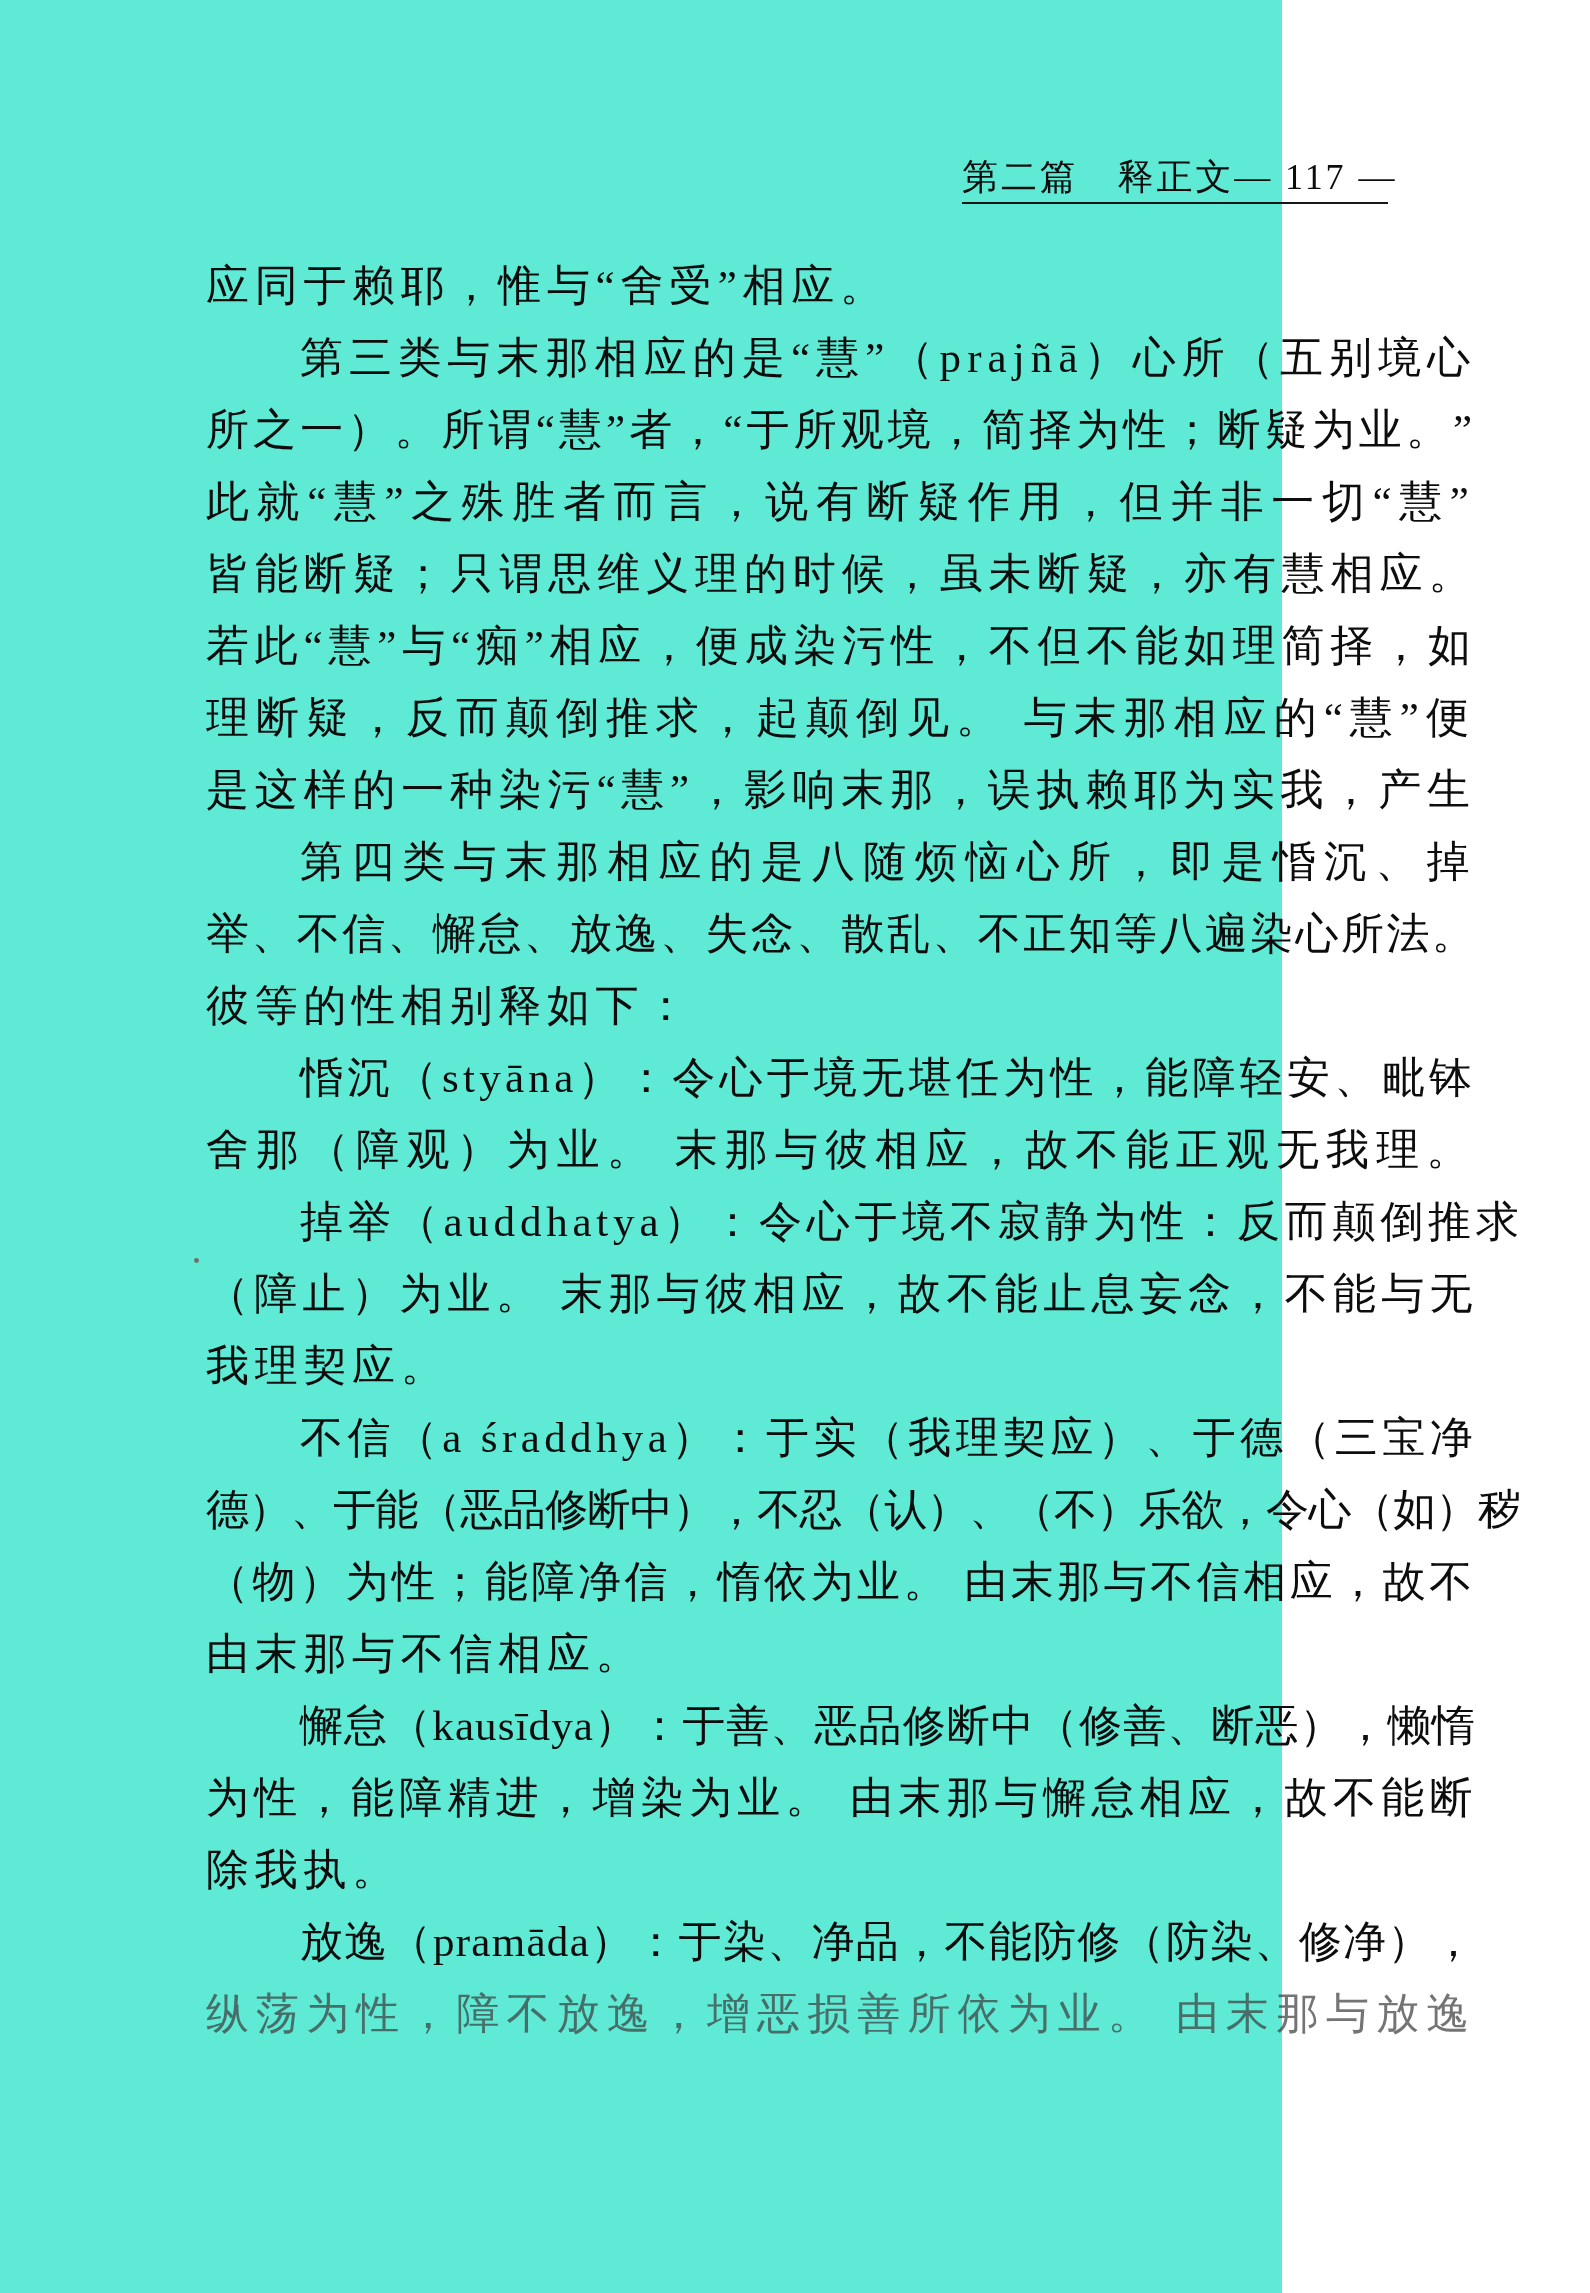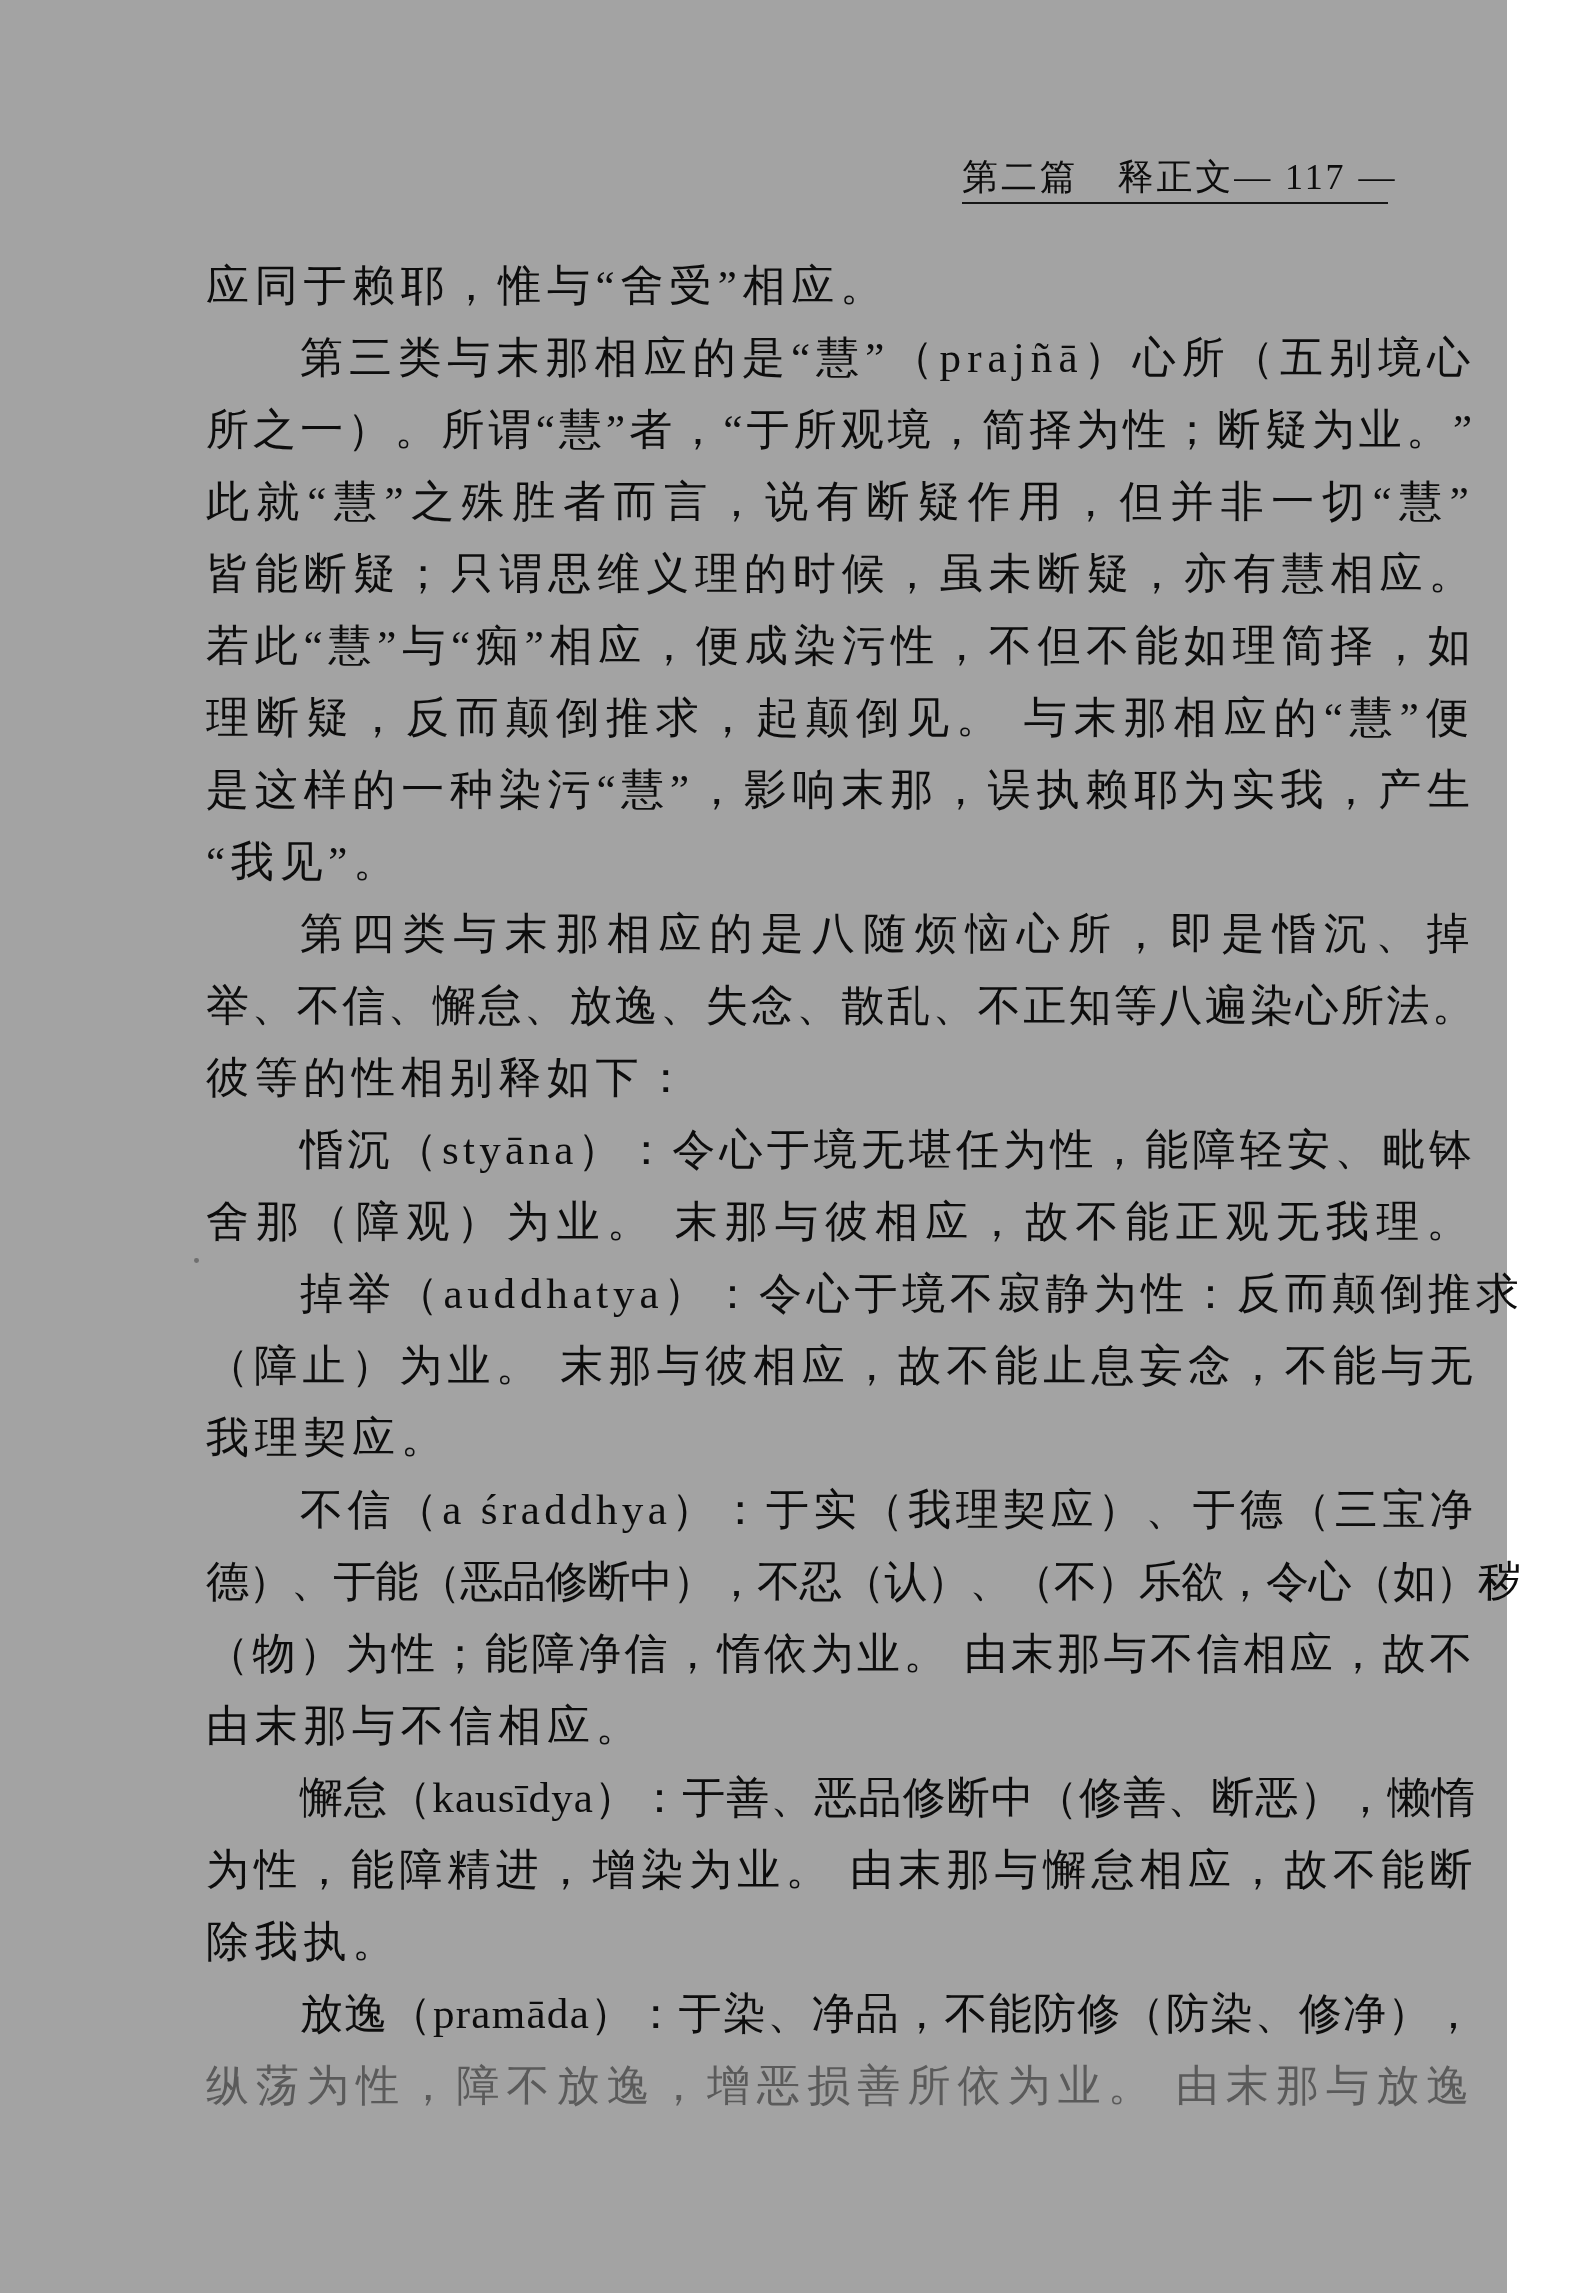--- a/index.html
+++ b/index.html
@@ -6,23 +6,23 @@
     margin: 0;
     padding: 0;
     background: #ffffff;
     width: 1591px;
     height: 2293px;
     overflow: hidden;
     font-family: "Liberation Serif", "DejaVu Serif", serif;
   }
   .page {
     position: relative;
-    width: 1507px;
+    width: 1282px;
     height: 2293px;
-    background: #a3a3a3;
+    background: #5eead4;
     color: #0d0d0d;
   }
   .header {
     position: absolute;
     top: 143px;
     left: 962px;
     width: 426px;
     height: 55px;
     box-sizing: content-box;
     border-bottom: 2.9px solid #161616;
@@ -75,21 +75,20 @@
 
   <div class="body-text">
       <div class="line"><span class="line-text">应同于赖耶，惟与“舍受”相应。</span></div>
       <div class="line justify" style="padding-left: 94px;"><span class="line-text" style="letter-spacing: 6.1px;">第三类与末那相应的是“慧”（prajñā）心所（五别境心</span></div>
       <div class="line justify"><span class="line-text" style="letter-spacing: 4.1px;">所之一）。所谓“慧”者，“于所观境，简择为性；断疑为业。”</span></div>
       <div class="line justify"><span class="line-text" style="letter-spacing: 7.6px;">此就“慧”之殊胜者而言，说有断疑作用，但并非一切“慧”</span></div>
       <div class="line justify"><span class="line-text" style="letter-spacing: 5.9px;">皆能断疑；只谓思维义理的时候，虽未断疑，亦有慧相应。</span></div>
       <div class="line justify"><span class="line-text" style="letter-spacing: 5.8px;">若此“慧”与“痴”相应，便成染污性，不但不能如理简择，如</span></div>
       <div class="line justify"><span class="line-text" style="letter-spacing: 7px;">理断疑，反而颠倒推求，起颠倒见。 与末那相应的“慧”便</span></div>
       <div class="line justify"><span class="line-text" style="letter-spacing: 5.8px;">是这样的一种染污“慧”，影响末那，误执赖耶为实我，产生</span></div>
-      <div class="line"><span class="line-text">“我见”。</span></div>
       <div class="line justify" style="padding-left: 94px;"><span class="line-text" style="letter-spacing: 8.2px;">第四类与末那相应的是八随烦恼心所，即是惛沉、掉</span></div>
       <div class="line justify"><span class="line-text" style="letter-spacing: 2.4px;">举、不信、懈怠、放逸、失念、散乱、不正知等八遍染心所法。</span></div>
       <div class="line"><span class="line-text">彼等的性相别释如下：</span></div>
       <div class="line justify" style="padding-left: 94px;"><span class="line-text" style="letter-spacing: 4.3px;">惛沉（styāna）：令心于境无堪任为性，能障轻安、毗钵</span></div>
       <div class="line justify"><span class="line-text" style="letter-spacing: 7.1px;">舍那（障观）为业。 末那与彼相应，故不能正观无我理。</span></div>
       <div class="line justify" style="padding-left: 94px;"><span class="line-text" style="letter-spacing: 4.8px;">掉举（auddhatya）：令心于境不寂静为性：反而颠倒推求</span></div>
       <div class="line justify"><span class="line-text" style="letter-spacing: 5.3px;">（障止）为业。 末那与彼相应，故不能止息妄念，不能与无</span></div>
       <div class="line"><span class="line-text">我理契应。</span></div>
       <div class="line justify" style="padding-left: 94px;"><span class="line-text" style="letter-spacing: 4.4px;">不信（a śraddhya）：于实（我理契应）、于德（三宝净</span></div>
       <div class="line justify"><span class="line-text" style="letter-spacing: -0.6px;">德）、于能（恶品修断中），不忍（认）、（不）乐欲，令心（如）秽</span></div>

